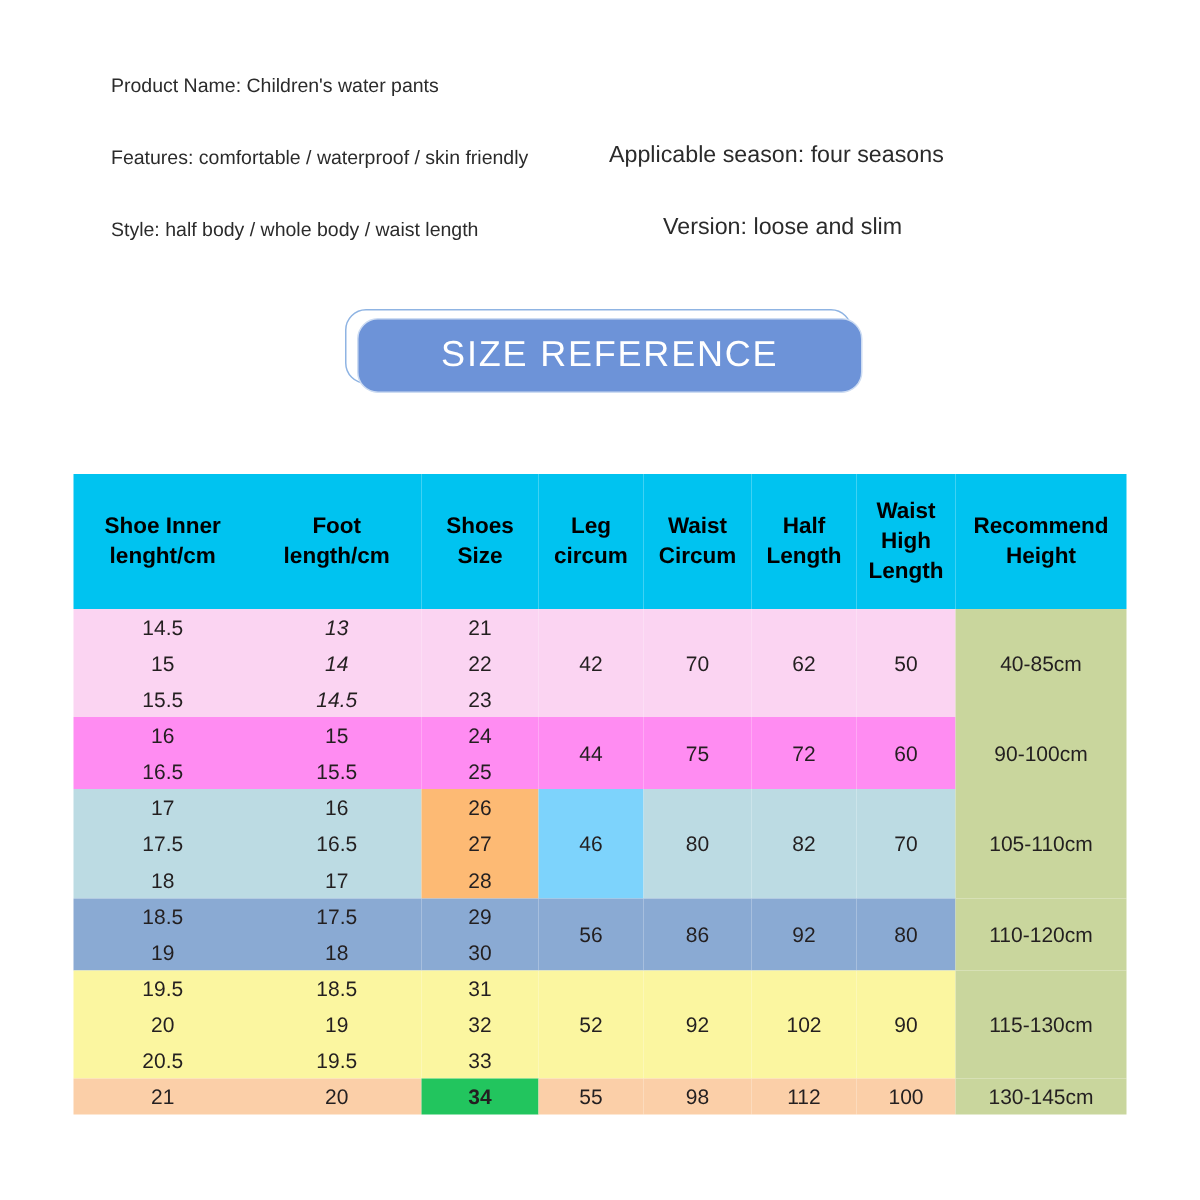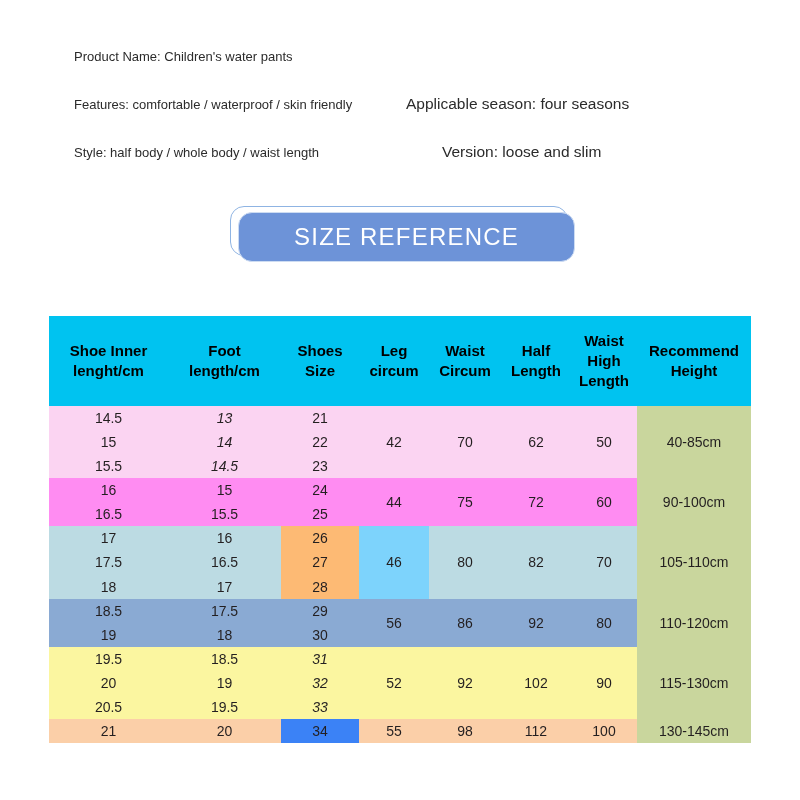--- a/index.html
+++ b/index.html
@@ -324,21 +324,21 @@
         <td style="background: rgb(251, 246, 160);">
           <span class="stack">19.5
 20
 20.5</span>
         </td>
         <td style="background: rgb(251, 246, 160);">
           <span class="stack">18.5
 19
 19.5</span>
         </td>
-        <td style="background: rgb(251, 246, 160); font-style: italic;">
+        <td style="background: rgb(251, 246, 160);">
           <span class="stack">31
 32
 33</span>
         </td>
         <td style="background: rgb(251, 246, 160);">
           <span class="stack">52</span>
         </td>
         <td style="background: rgb(251, 246, 160);">
           <span class="stack">92</span>
         </td>
@@ -350,21 +350,21 @@
         </td>
         <td class="height-cell" style="background: rgb(201, 214, 157);"><span>115-130cm</span></td>
       </tr>
       <tr>
         <td style="background: rgb(251, 207, 168);">
           <span class="stack">21</span>
         </td>
         <td style="background: rgb(251, 207, 168);">
           <span class="stack">20</span>
         </td>
-        <td style="background: #3b82f6;">
+        <td style="background: #22c55e; font-weight: bold;">
           <span class="stack">34</span>
         </td>
         <td style="background: rgb(251, 207, 168);">
           <span class="stack">55</span>
         </td>
         <td style="background: rgb(251, 207, 168);">
           <span class="stack">98</span>
         </td>
         <td style="background: rgb(251, 207, 168);">
           <span class="stack">112</span>

